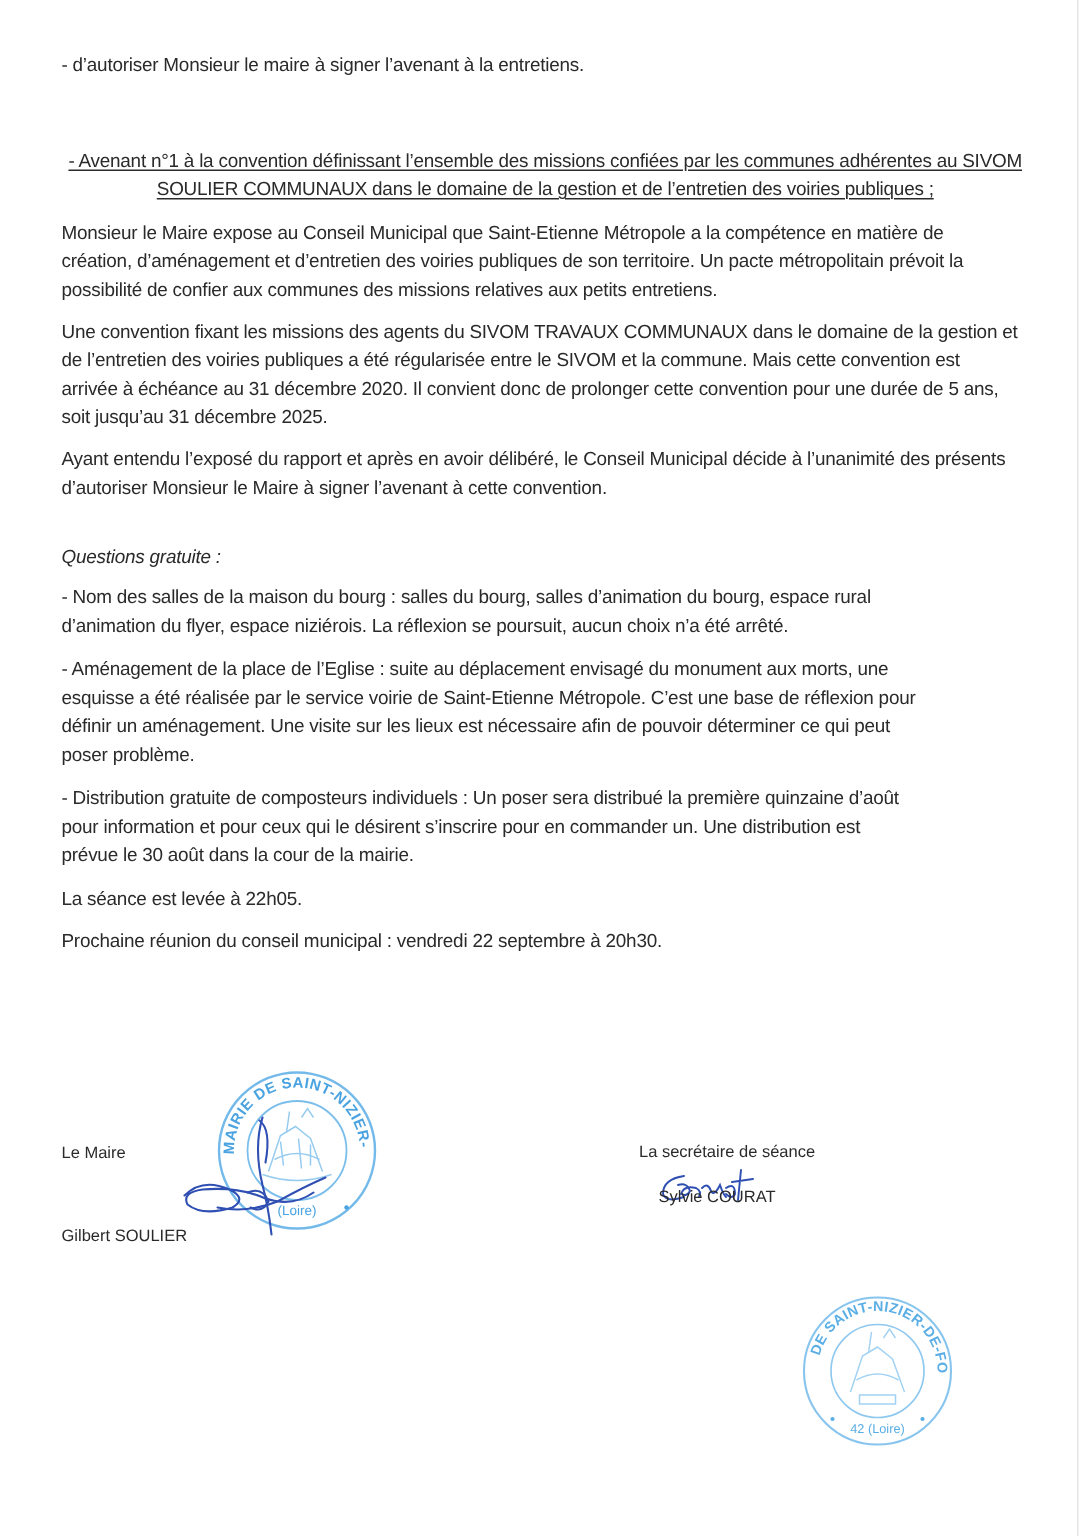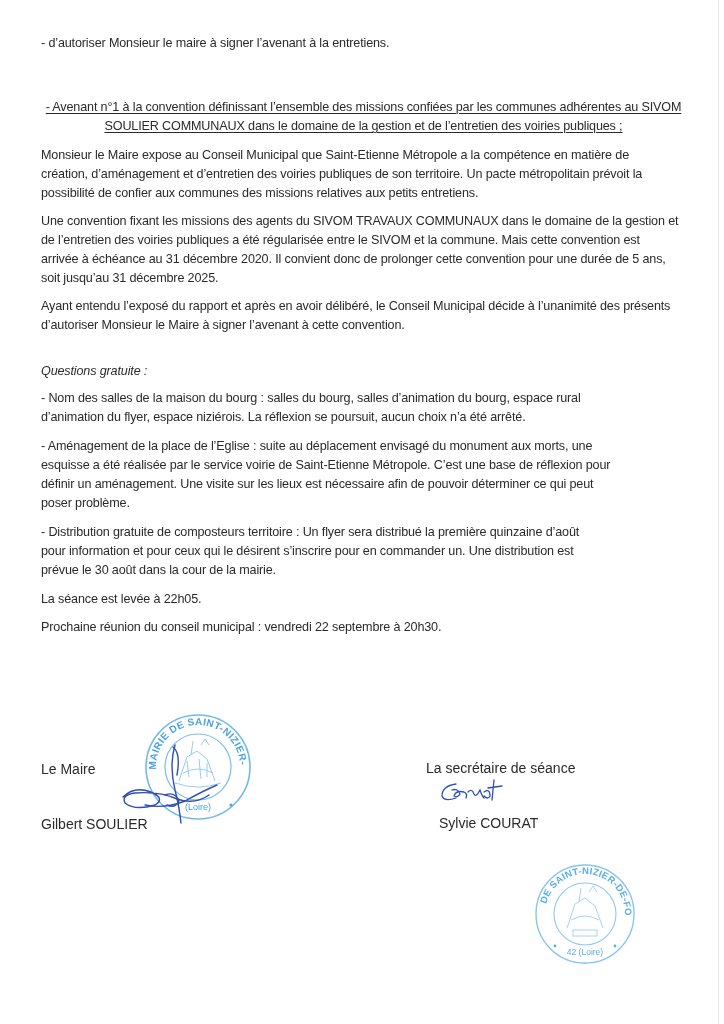--- a/index.html
+++ b/index.html
@@ -12,21 +12,21 @@
     position: absolute; left: 718px; top: 0; width: 1px; height: 1024px;
     background: #e6e6e6;
   }
   .page {
     position: absolute; left: 41px; top: 0; width: 645px;
     font-size: 12.6px; line-height: 19.5px; letter-spacing: -0.15px;
   }
   .p { position: absolute; left: 0; width: 645px; margin: 0; }
   .u { text-decoration: underline; text-underline-offset: 2px; text-decoration-thickness: 1px; text-align: center; }
   .it { font-style: italic; }
-  .sig-label { position: absolute; font-size: 14px; line-height: 16px; color: #2a2a2a;
+  .sig-label { position: absolute; font-size: 11px; line-height: 16px; color: #2a2a2a;
     font-family: "Liberation Sans", "DejaVu Sans", sans-serif; }
   .stamp { position: absolute; }
   .scribble { position: absolute; }
 </style>
 </head>
 <body>
 
 <div class="edge-line"></div>
 
 <div class="page">
@@ -62,21 +62,21 @@
   </div>
 
   <div>
     <p class="p" style="top:437px">- Aménagement de la place de l’Eglise : suite au déplacement envisagé du monument aux morts, une</p>
     <p class="p" style="top:456px">esquisse a été réalisée par le service voirie de Saint-Etienne Métropole. C’est une base de réflexion pour</p>
     <p class="p" style="top:475px">définir un aménagement. Une visite sur les lieux est nécessaire afin de pouvoir déterminer ce qui peut</p>
     <p class="p" style="top:494px">poser problème.</p>
   </div>
 
   <div>
-    <p class="p" style="top:523px">- Distribution gratuite de composteurs territoire : Un flyer sera distribué la première quinzaine d’août</p>
+    <p class="p" style="top:523px">- Distribution gratuite de composteurs individuels : Un poser sera distribué la première quinzaine d’août</p>
     <p class="p" style="top:542px">pour information et pour ceux qui le désirent s’inscrire pour en commander un. Une distribution est</p>
     <p class="p" style="top:561px">prévue le 30 août dans la cour de la mairie.</p>
   </div>
 
   <p class="p" style="top:590px">La séance est levée à 22h05.</p>
   <p class="p" style="top:618px">Prochaine réunion du conseil municipal : vendredi 22 septembre à 20h30.</p>
 </div>
 
 <div class="sig-label" style="left:41px; top:761px">Le Maire</div>
 <div class="sig-label" style="left:41px; top:816px">Gilbert SOULIER</div>
@@ -115,21 +115,21 @@
 <div class="sig-label" style="left:426px; top:760px">La secrétaire de séance</div>
 <svg class="scribble" style="left:438px; top:776px" width="70" height="30" viewBox="0 0 70 30">
   <g fill="none" stroke="#2f4fb3" stroke-width="1.3" stroke-linecap="round">
     <path d="M18 8 Q4 10 4 20 Q6 26 18 22"></path>
     <path d="M14 14 Q20 12 22 18 Q20 22 16 20 Q18 14 26 16 Q30 18 28 22"></path>
     <path d="M30 16 Q34 12 36 18 Q38 22 42 14 Q44 20 46 22"></path>
     <path d="M46 16 Q52 12 52 20 Q50 24 46 20"></path>
     <path d="M56 4 L54 24 M50 12 L64 10"></path>
   </g>
 </svg>
-<div class="sig-label" style="left:439px; top:815px">Sylvie COURAT</div>
+<div class="sig-label" style="left:439px; top:790px">Sylvie COURAT</div>
 
 <svg class="stamp" style="left:533px; top:862px" width="104" height="104" viewBox="0 0 104 104">
   <defs>
     <path id="ring2" d="M 52 52 m -40 0 a 40 40 0 1 1 80 0"></path>
   </defs>
   <circle cx="52" cy="52" r="49" fill="none" stroke="#6ab6ea" stroke-width="1.4" opacity="0.8"></circle>
   <circle cx="52" cy="52" r="31" fill="none" stroke="#6ab6ea" stroke-width="1.1" opacity="0.75"></circle>
   <text font-size="9.5" fill="#5aaee6" font-family="Liberation Sans, sans-serif" font-weight="bold" letter-spacing="0.3">
     <textPath href="#ring2" startOffset="8%">DE SAINT-NIZIER-DE-FORNAS</textPath>
   </text>

